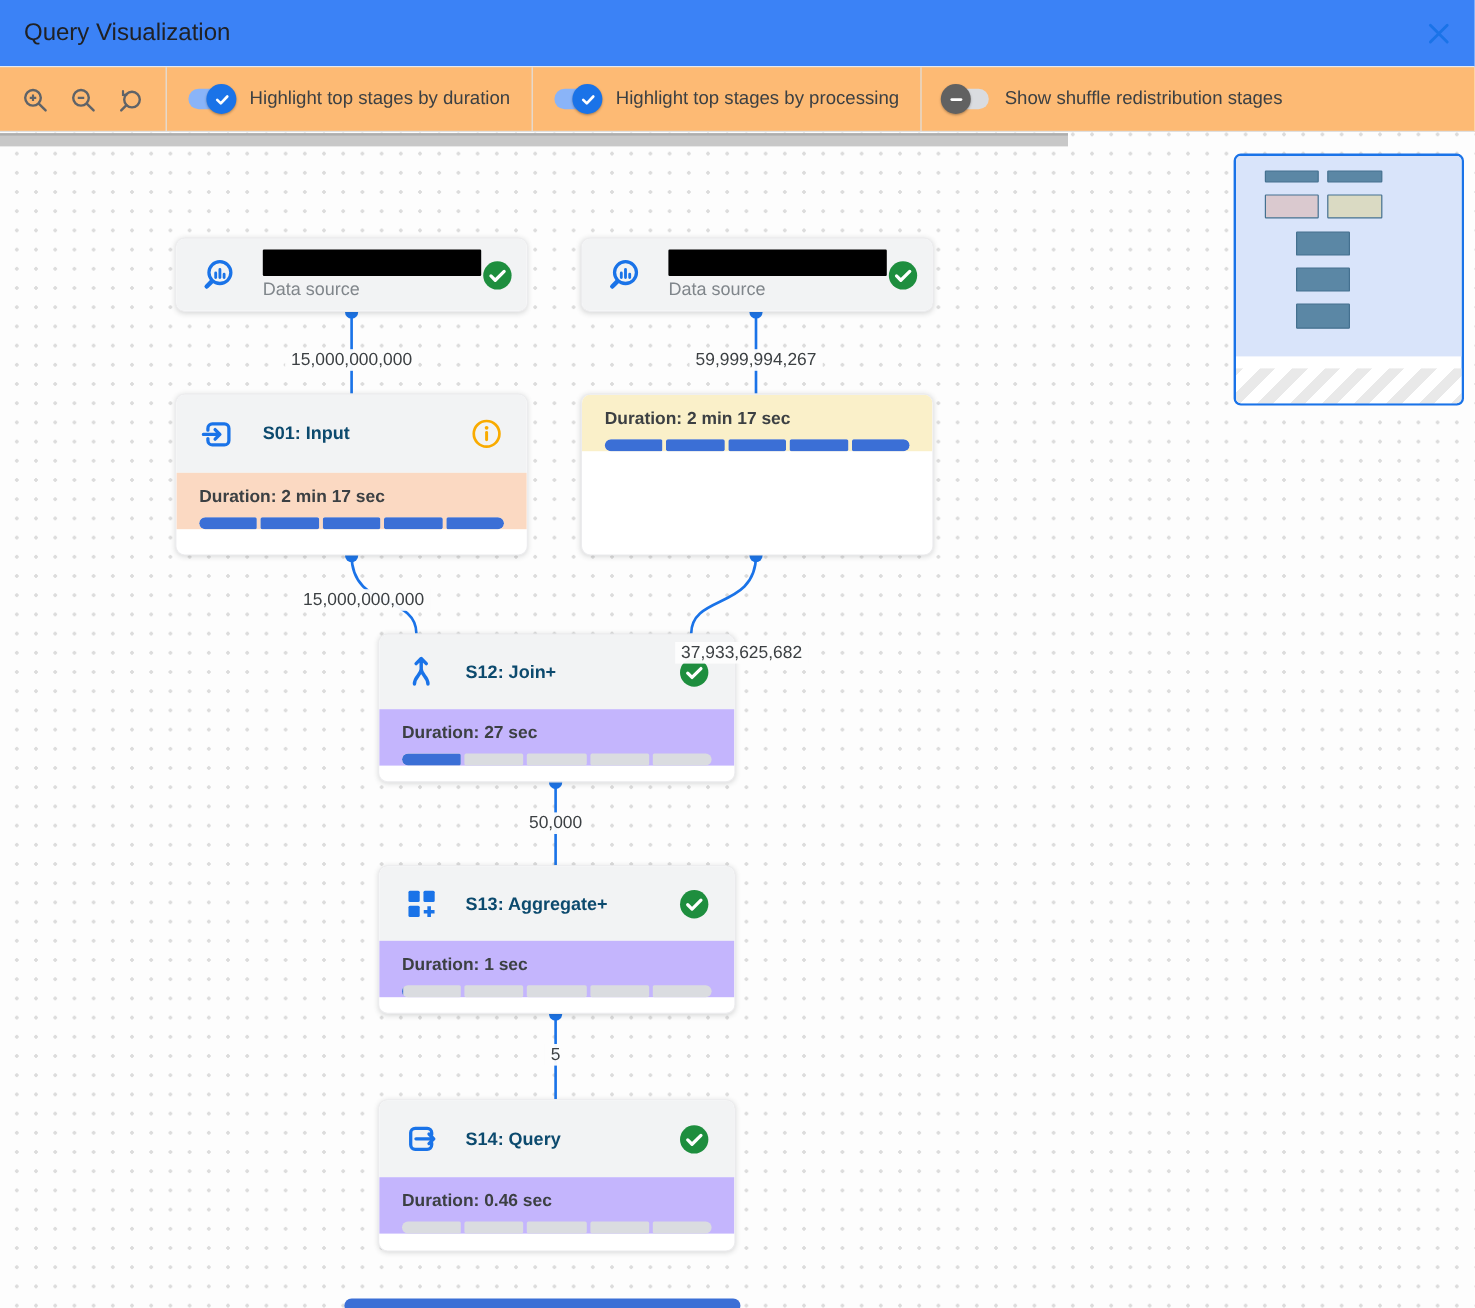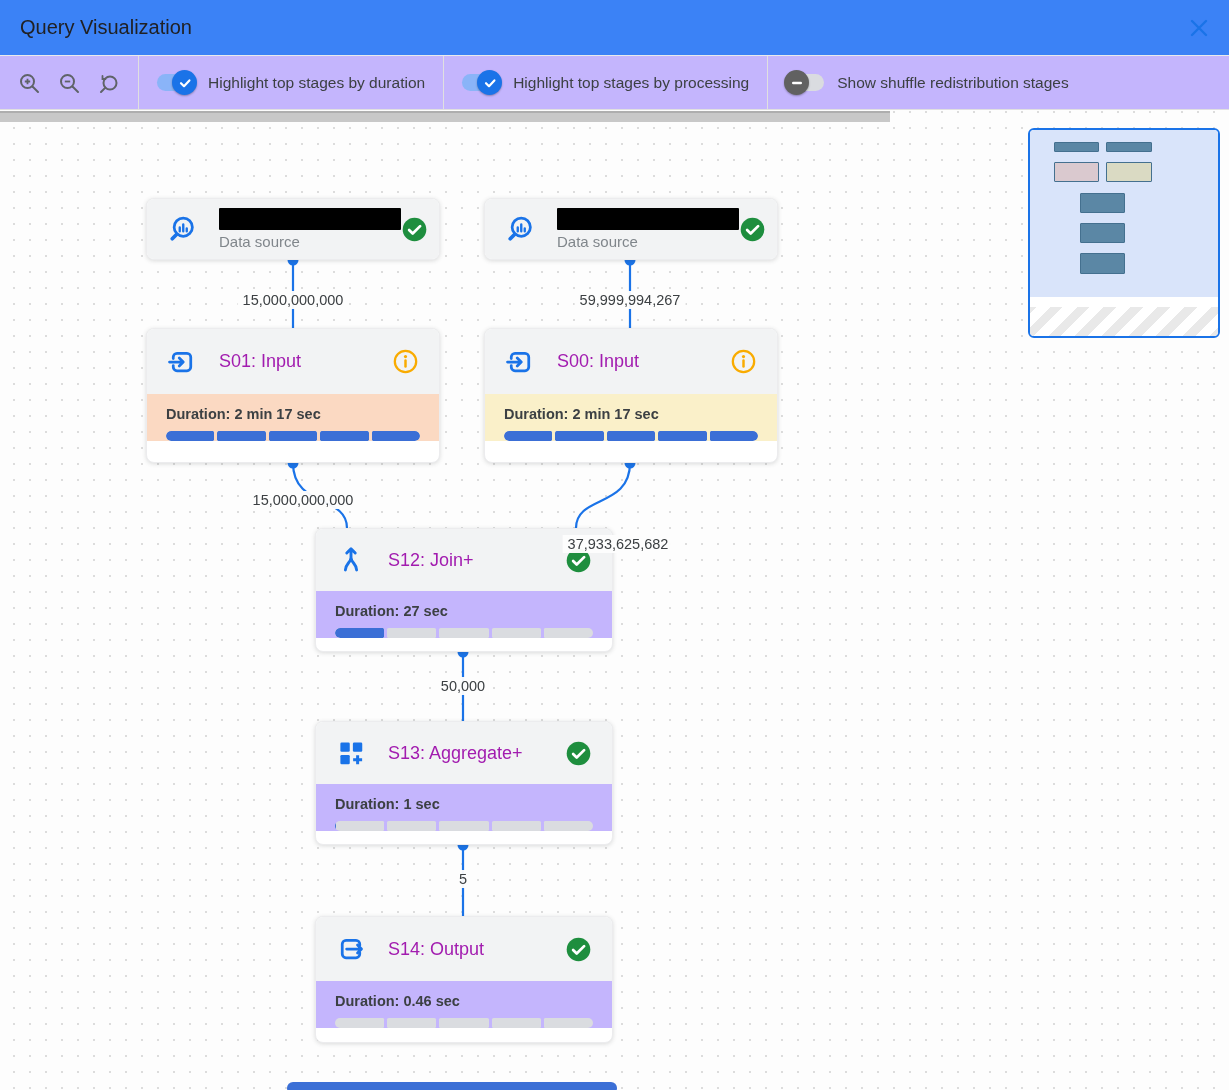--- a/index.html
+++ b/index.html
@@ -8,21 +8,21 @@
   .app { position:relative; width:1229px; height:1090px; }
 
   
   .hdr { position:absolute; top:0; left:0; right:0; height:56px; background:#3b82f6;
     border-bottom:1px solid #e8eaed; display:flex; align-items:center; padding:0 20px; }
   .hdr-title { font-size:20px; font-weight:400; color:#202124; }
   .close-btn { position:absolute; right:16px; top:14px; width:28px; height:28px; border:none;
     background:transparent; cursor:pointer; display:flex; align-items:center; justify-content:center; }
 
   
-  .tbar { position:absolute; top:56px; left:0; right:0; height:54px; background:#c4b5fd;
+  .tbar { position:absolute; top:56px; left:0; right:0; height:54px; background:#fdba74;
     border-bottom:1px solid #e0e0e0; display:flex; align-items:center; }
   .zoom-btns { display:flex; align-items:center; gap:14px; padding:0 16px; }
   .icon-btn { width:26px; height:26px; border:none; background:transparent; cursor:pointer;
     display:flex; align-items:center; justify-content:center; }
   .vdiv { width:1px; height:54px; background:#e0e0e0; }
   .toggle-group { display:flex; align-items:center; gap:13px; padding:0 18px; }
   .switch { position:relative; width:38px; height:17px; border-radius:9px; cursor:pointer; flex:0 0 auto; }
   .switch.on  { background:#8ab4f8; }
   .switch.off { background:#dadce0; }
   .thumb { position:absolute; top:-4px; width:25px; height:25px; border-radius:50%;
@@ -43,21 +43,21 @@
     background-size:16px 16px; background-position:6px 10px; }
   .edges { position:absolute; top:0; left:0; pointer-events:none; }
 
   
   .card { position:absolute; background:#fff; border:1px solid #ececee; border-radius:8px;
     box-shadow:0 1px 4px rgba(60,64,67,.18); overflow:hidden; cursor:pointer; }
   .card-head { display:flex; align-items:center; padding:0 20px; background:#f2f3f4; }
   .src-card .card-head { height:100%; background:#f2f3f4; }
   .stage-card .card-head { height:65px; }
   .node-icon { width:30px; height:30px; flex:0 0 auto; }
-  .head-text { margin-left:22px; font-size:18px; font-weight:400; color:#a21caf; }
+  .head-text { margin-left:22px; font-size:15px; font-weight:700; color:#0c4a6e; }
   .src-text { margin-left:22px; display:flex; flex-direction:column; gap:3px; }
   .redacted { width:182px; height:22px; background:#000; border-radius:1px; }
   .src-sub { font-size:15px; color:#80868b; font-weight:400; }
   .status { margin-left:auto; width:27px; height:27px; flex:0 0 auto; }
   .card-body { padding:11px 19px 0 19px; background:#c4b5fd; }
   .dur-text { font-size:14.5px; font-weight:700; color:#3c4043; }
   .bar { display:flex; gap:3px; height:10px; margin-top:8px; }
   .seg { flex:1; background:#dadce0; overflow:hidden; border-radius:1.5px; position:relative; }
   .seg:first-child { border-radius:6px 1.5px 1.5px 6px; }
   .seg:last-child  { border-radius:1.5px 6px 6px 1.5px; }
@@ -242,32 +242,20 @@
               <span class="seg-fill" style="width: 100%;"></span>
             </span>
             <span class="seg">
               <span class="seg-fill" style="width: 100%;"></span>
             </span>
           </div>
       </div>
     </div>
 
     <div class="card stage-card" style="left:484px; top:218px; width:294px; height:135px;">
-      <div class="card-head">
-        <svg class="node-icon" viewBox="0 0 24 24">
-          <path d="M5 9.2 V8 a3 3 0 0 1 3 -3 h8 a3 3 0 0 1 3 3 v8 a3 3 0 0 1 -3 3 h-8 a3 3 0 0 1 -3 -3 v-1.2" fill="none" stroke="#1a73e8" stroke-width="2.2" stroke-linecap="round"></path>
-          <path d="M2 12 H12.5 M9.8 8.8 L13 12 L9.8 15.2" fill="none" stroke="#1a73e8" stroke-width="2.2" stroke-linecap="round" stroke-linejoin="round"></path>
-        </svg>
-        <span class="head-text">S00: Input</span>
-        <svg class="status" viewBox="0 0 24 24">
-          <circle cx="12" cy="12" r="9.5" fill="none" stroke="#f9ab00" stroke-width="2"></circle>
-          <path d="M12 11 V16.4" stroke="#f9ab00" stroke-width="2.2" stroke-linecap="round"></path>
-          <circle cx="12" cy="7.6" r="1.4" fill="#f9ab00"></circle>
-        </svg>
-      </div>
       <div class="card-body" style="background: rgb(250, 240, 201);">
         <span class="dur-text">Duration: 2 min 17 sec</span>
         <div class="bar">
             <span class="seg">
               <span class="seg-fill" style="width: 100%;"></span>
             </span>
             <span class="seg">
               <span class="seg-fill" style="width: 100%;"></span>
             </span>
             <span class="seg">
@@ -351,21 +339,21 @@
           </div>
       </div>
     </div>
 
     <div class="card stage-card" style="left:315px; top:806px; width:298px; height:127px;">
       <div class="card-head" style="height:64px;">
         <svg class="node-icon" viewBox="0 0 24 24">
           <path d="M19 9.2 V8 a3 3 0 0 0 -3 -3 h-8 a3 3 0 0 0 -3 3 v8 a3 3 0 0 0 3 3 h8 a3 3 0 0 0 3 -3 v-1.2" fill="none" stroke="#1a73e8" stroke-width="2.2" stroke-linecap="round"></path>
           <path d="M8.5 12 H20 M17.2 8.8 L20.4 12 L17.2 15.2" fill="none" stroke="#1a73e8" stroke-width="2.2" stroke-linecap="round" stroke-linejoin="round"></path>
         </svg>
-        <span class="head-text">S14: Output</span>
+        <span class="head-text">S14: Query</span>
         <svg class="status" viewBox="0 0 24 24">
           <circle cx="12" cy="12" r="10.5" fill="#1e8e3e"></circle>
           <path d="M7.2 12.4 L10.4 15.6 L17 9" fill="none" stroke="#fff" stroke-width="2.4" stroke-linecap="round" stroke-linejoin="round"></path>
         </svg>
       </div>
       <div class="card-body">
         <span class="dur-text">Duration: 0.46 sec</span>
         <div class="bar">
             <span class="seg">
               <span class="seg-fill" style="width: 0%;"></span>

